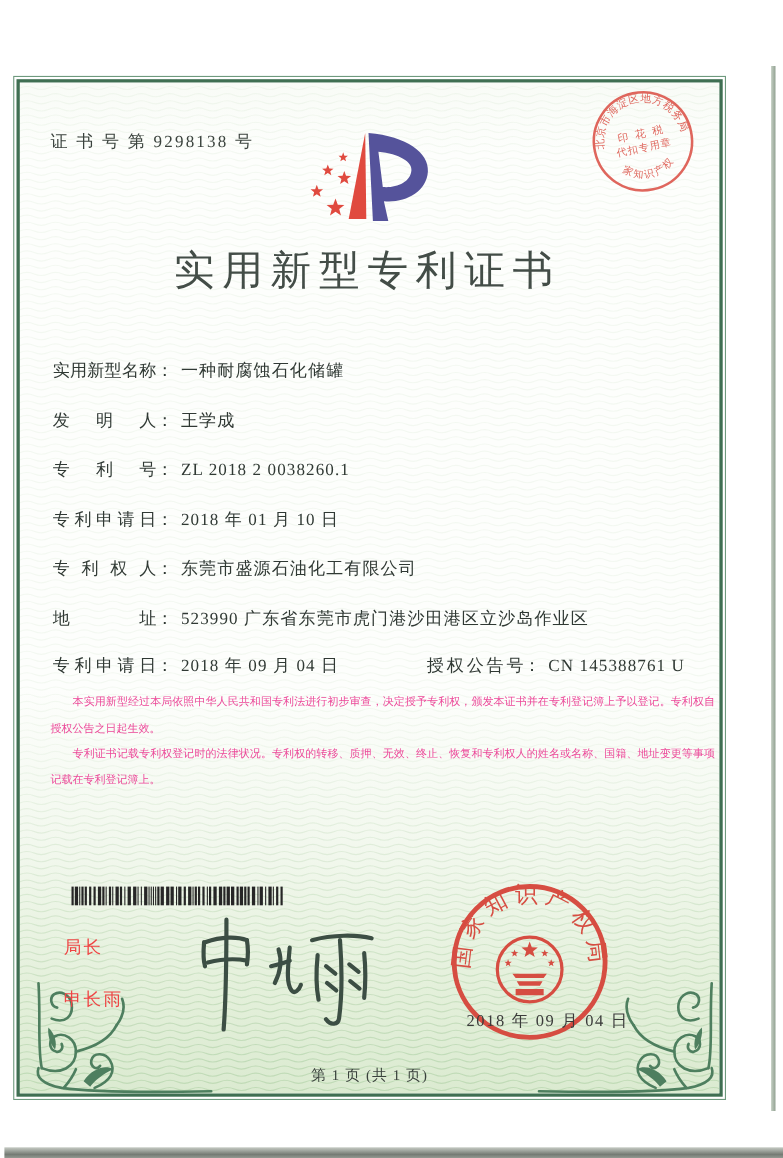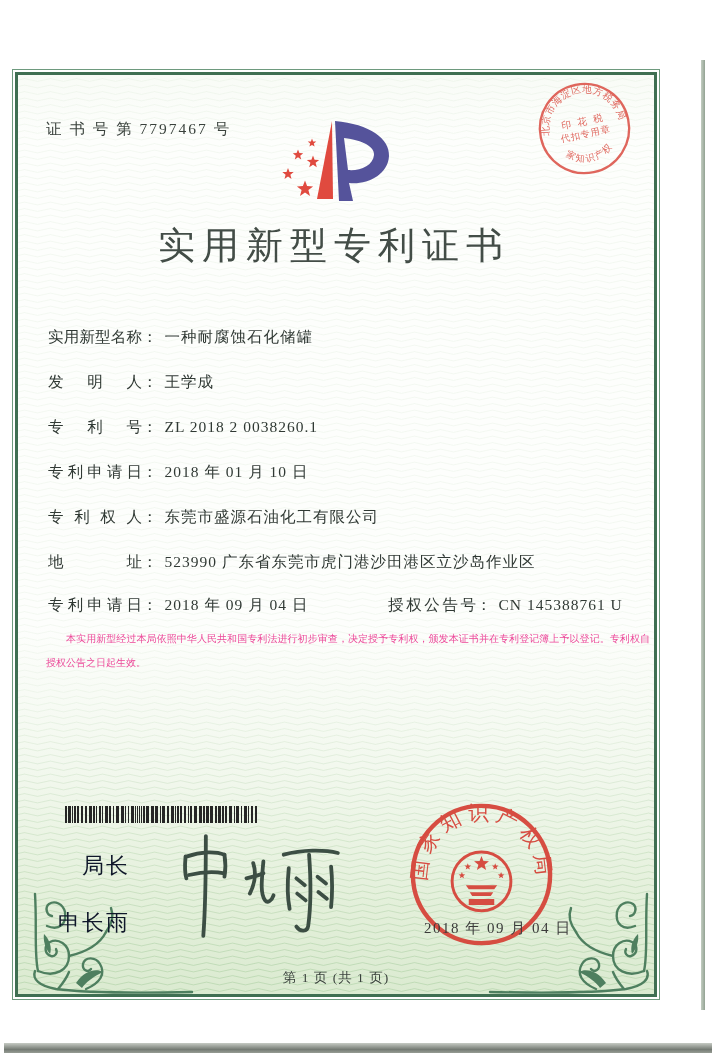--- a/index.html
+++ b/index.html
@@ -64,21 +64,21 @@
     font-size:10px;line-height:23.5px;text-align:justify;color:#ec4899;
   }
   .paras p{margin:0;text-indent:2em;}
   
   .barcode{position:absolute;left:65px;top:806px;height:17px;display:flex;align-items:stretch;}
   .barcode div{background:#262626;}
   
   .signer{
     position:absolute;left:58px;top:851px;
     font-family:"Liberation Sans","DejaVu Sans",sans-serif;
-    font-size:22px;color:#0f172a;letter-spacing:2px;text-align:right;
+    font-size:16px;color:#ef4444;letter-spacing:2px;
   }
   .signer .name{margin-top:27px;}
   .autograph{position:absolute;left:166px;top:831px;width:188px;height:110px;}
   
   .main-seal{position:absolute;left:408px;top:801px;width:147px;height:147px;opacity:.95;}
   .seal-date{
     position:absolute;left:424px;top:919px;
     font-size:15px;letter-spacing:1.5px;color:#3b3b3b;
   }
   .tax-stamp{
@@ -272,21 +272,21 @@
     <path d="M23,40 C35,45 43,38 41,26 C39,18 31,14 25,18 C21,21 22,29 28,30"></path>
     <path d="M62,103 C76,97 82,88 76,78 C72,71 61,70 59,78 C58,84 64,87 67,83"></path>
     <path d="M45,70 C62,66 76,58 82,46"></path>
     <path d="M34,103 C40,96 43,91 45,86"></path>
     <path d="M82,46 C88,38 90,30 87,22"></path>
   </g>
   <path d="M52,97 C60,85 72,82 79,86 C70,90 61,97 58,102 Z" fill="#4e7f5f"></path>
   <path d="M20,48 C26,54 28,62 26,68 C21,62 19,54 20,48 Z" fill="#4e7f5f"></path>
 </svg>
 
-<div class="cert-no">证 书 号 第 7797467 号</div>
+<div class="cert-no">证 书 号 第 9298138 号</div>
 
 <svg class="logo" viewBox="0 0 150 118">
   <polygon fill="#e04a3f" points="34.0,43.5 35.1,46.5 38.3,46.6 35.8,48.6 36.6,51.6 34.0,49.9 31.4,51.6 32.2,48.6 29.7,46.6 32.9,46.5"></polygon>
   <polygon fill="#e04a3f" points="20.0,54.5 21.4,58.1 25.2,58.3 22.2,60.7 23.2,64.4 20.0,62.3 16.8,64.4 17.8,60.7 14.8,58.3 18.6,58.1"></polygon>
   <polygon fill="#e04a3f" points="35.0,60.5 36.6,64.8 41.2,65.0 37.6,67.8 38.8,72.3 35.0,69.7 31.2,72.3 32.4,67.8 28.8,65.0 33.4,64.8"></polygon>
   <polygon fill="#e04a3f" points="10.0,73.0 11.5,77.0 15.7,77.1 12.4,79.8 13.5,83.9 10.0,81.5 6.5,83.9 7.6,79.8 4.3,77.1 8.5,77.0"></polygon>
   <polygon fill="#e04a3f" points="27.0,85.5 29.1,91.1 35.1,91.4 30.4,95.1 32.0,100.9 27.0,97.6 22.0,100.9 23.6,95.1 18.9,91.4 24.9,91.1"></polygon>
   <polygon points="54,26 39,104 55,104" fill="#e04a3f"></polygon>
   <path fill-rule="evenodd" fill="#55539b" d="M57,26 C92,29 112,44 111,61 C110,80 89,90 71,88 L75,106 L61,106 Z
        M66,43 C85,45 97,52 96,60 C95,71 82,76 70,75 Z"></path>
@@ -314,20 +314,21 @@
 </div>
 <div class="field" style="top:595px">
   <span class="flabel">专利申请日</span><span>：</span><span class="fvalue">2018 年 09 月 04 日</span>
 </div>
 <div class="field grant-no" style="top:595px">
   <span class="flabel">授权公告号</span><span>：</span><span class="fvalue">CN 145388761 U</span>
 </div>
 
 <div class="paras">
   <p>本实用新型经过本局依照中华人民共和国专利法进行初步审查，决定授予专利权，颁发本证书并在专利登记簿上予以登记。专利权自授权公告之日起生效。</p>
+  <p>专利证书记载专利权登记时的法律状况。专利权的转移、质押、无效、终止、恢复和专利权人的姓名或名称、国籍、地址变更等事项记载在专利登记簿上。</p>
 </div>
 
 <div class="barcode" id="barcode">
     <div style="width: 2px; margin-right: 1px;"></div>
     <div style="width: 3px; margin-right: 1px;"></div>
     <div style="width: 1px; margin-right: 1px;"></div>
     <div style="width: 2px; margin-right: 1px;"></div>
     <div style="width: 2px; margin-right: 2px;"></div>
     <div style="width: 2px; margin-right: 2px;"></div>
     <div style="width: 2px; margin-right: 2px;"></div>

